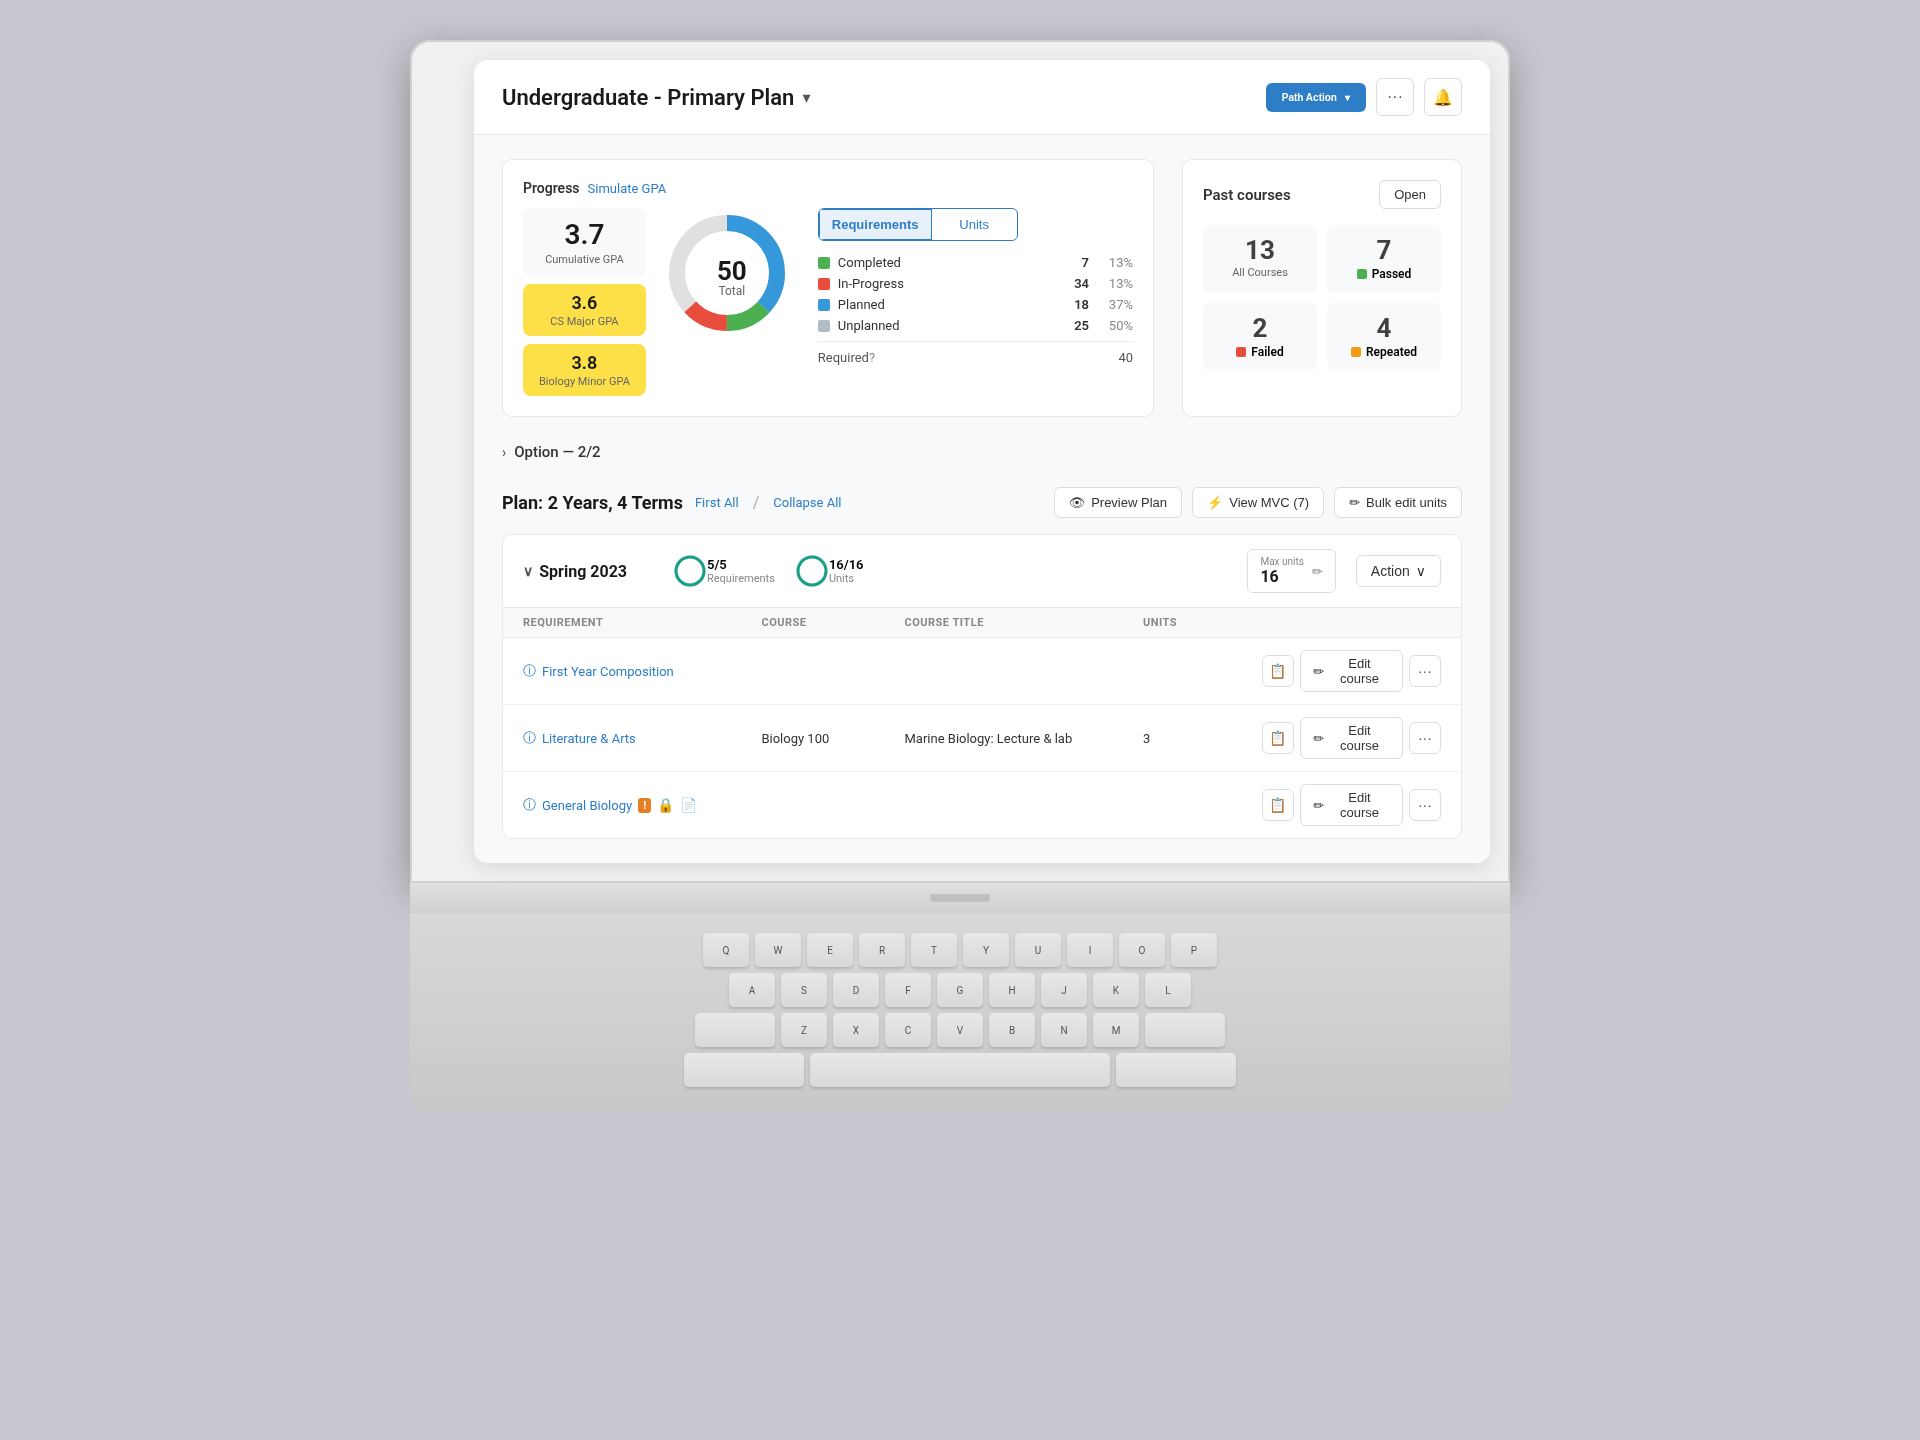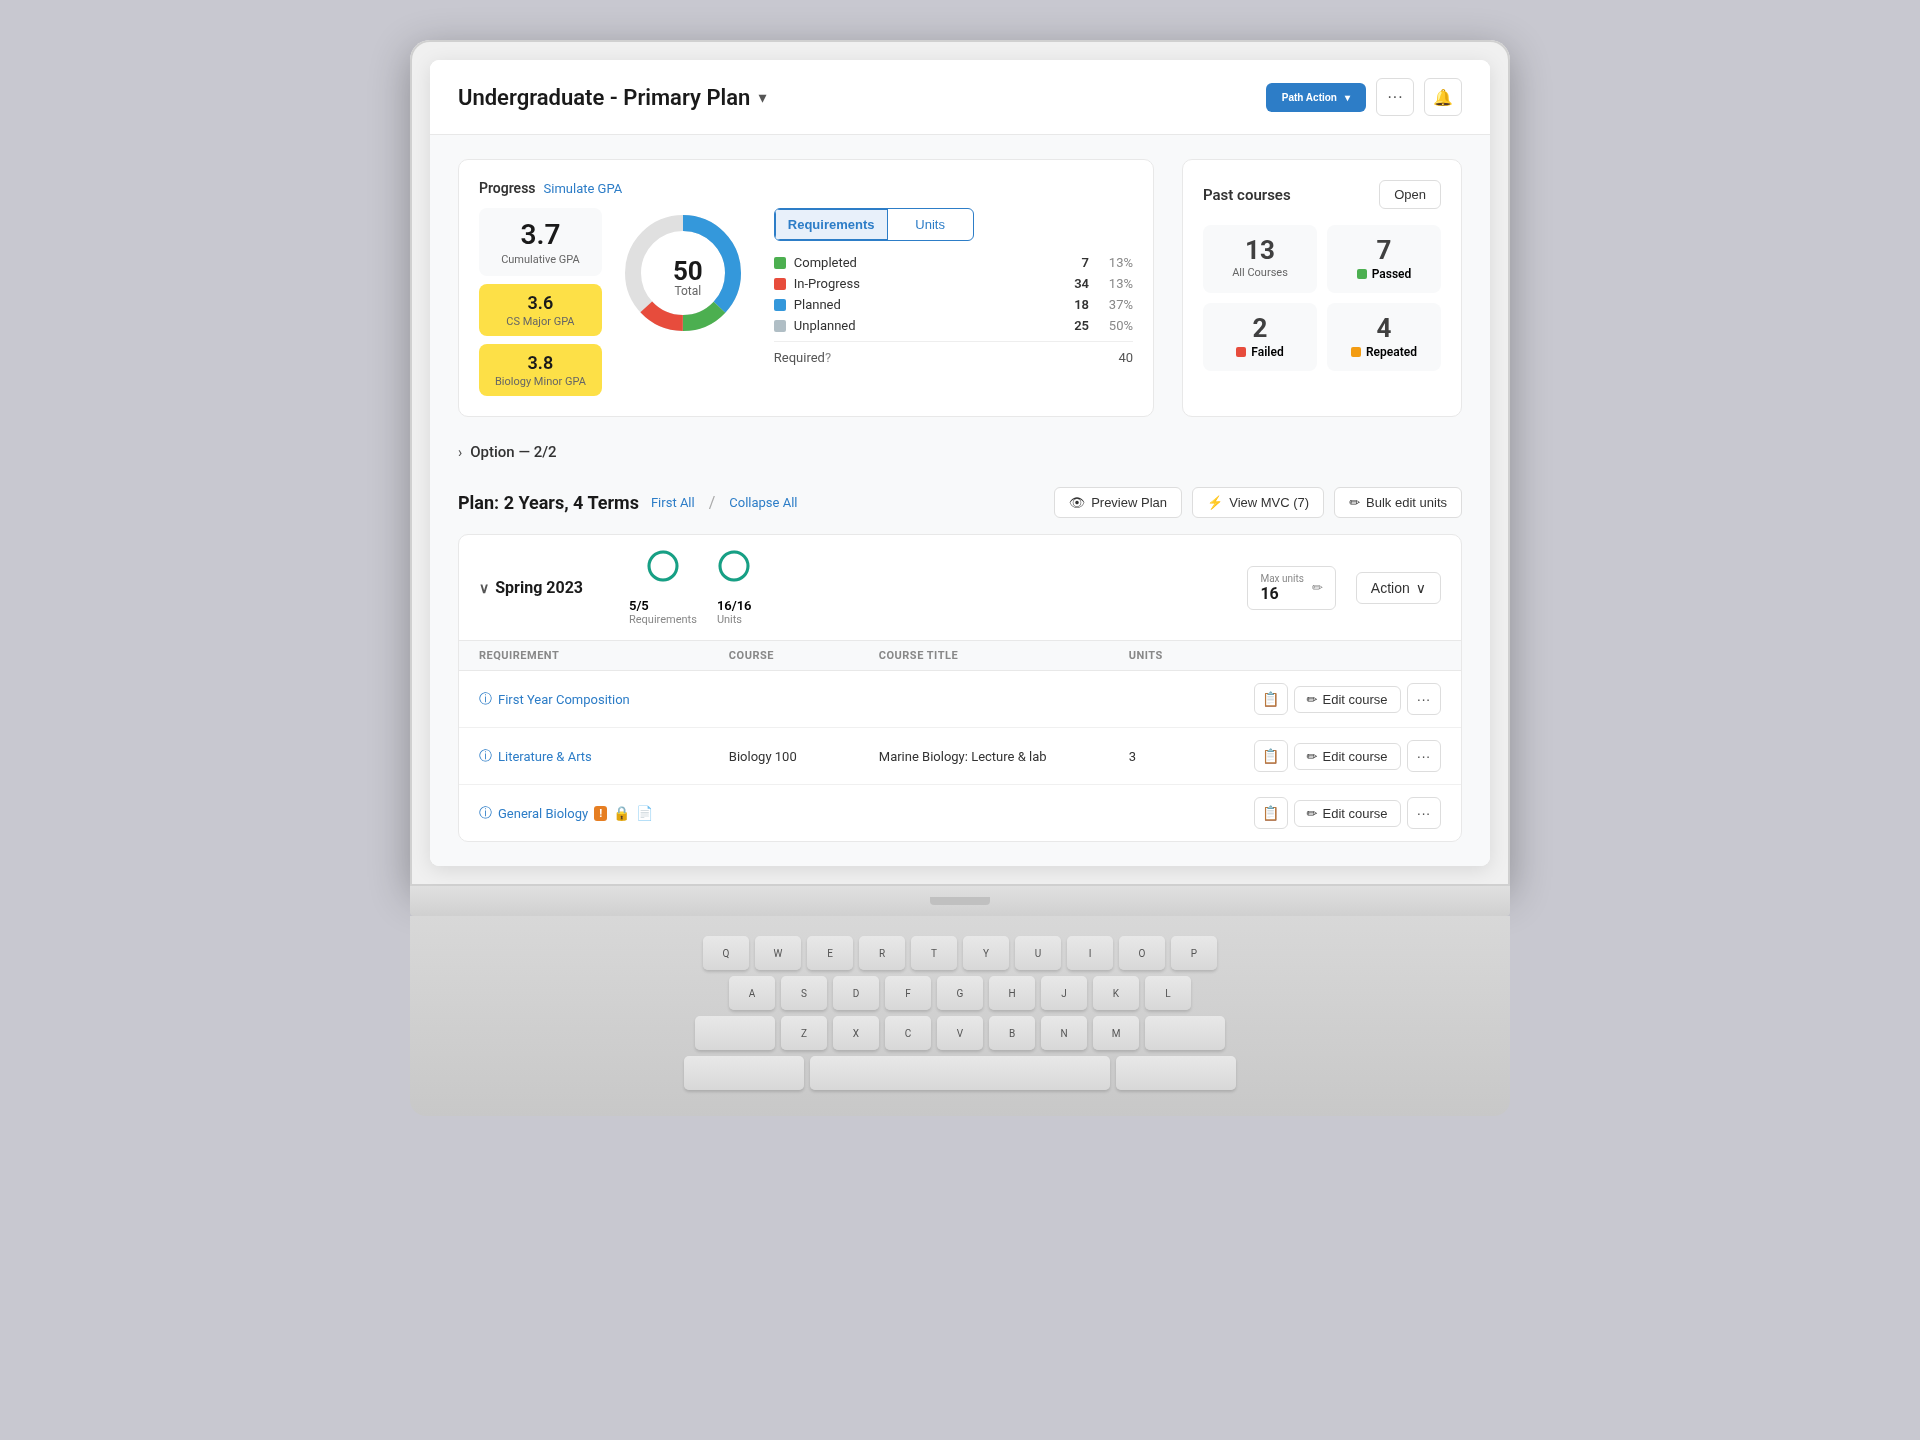--- a/index.html
+++ b/index.html
@@ -20,23 +20,24 @@
 
     .laptop-screen {
       background: #f0f0f0;
       border-radius: 20px 20px 0 0;
       padding: 20px;
       box-shadow: 0 10px 40px rgba(0,0,0,0.3), inset 0 0 0 2px #d0d0d0;
     }
 
     .app-container {
       background: #ffffff;
-      border-radius: 9px;
+      border-radius: 14px;
       overflow: hidden;
       box-shadow: 0 4px 20px rgba(0,0,0,0.1);
+      margin-left: 44px;
     }
 
     
     .app-header {
       display: flex;
       align-items: center;
       justify-content: space-between;
       padding: 18px 28px;
       border-bottom: 1px solid #e8e8e8;
       background: #fff;
@@ -440,22 +441,21 @@
     }
 
     .term-chevron {
       color: #555;
       font-size: 14px;
     }
 
     .progress-ring {
       display: flex;
       align-items: center;
-      gap: 15px;
-      flex-direction: column;
+      gap: 0;
     }
 
     .max-units-box {
       margin-left: auto;
       border: 1px solid #ddd;
       border-radius: 6px;
       padding: 6px 12px;
       font-size: 13px;
       display: flex;
       align-items: center;

